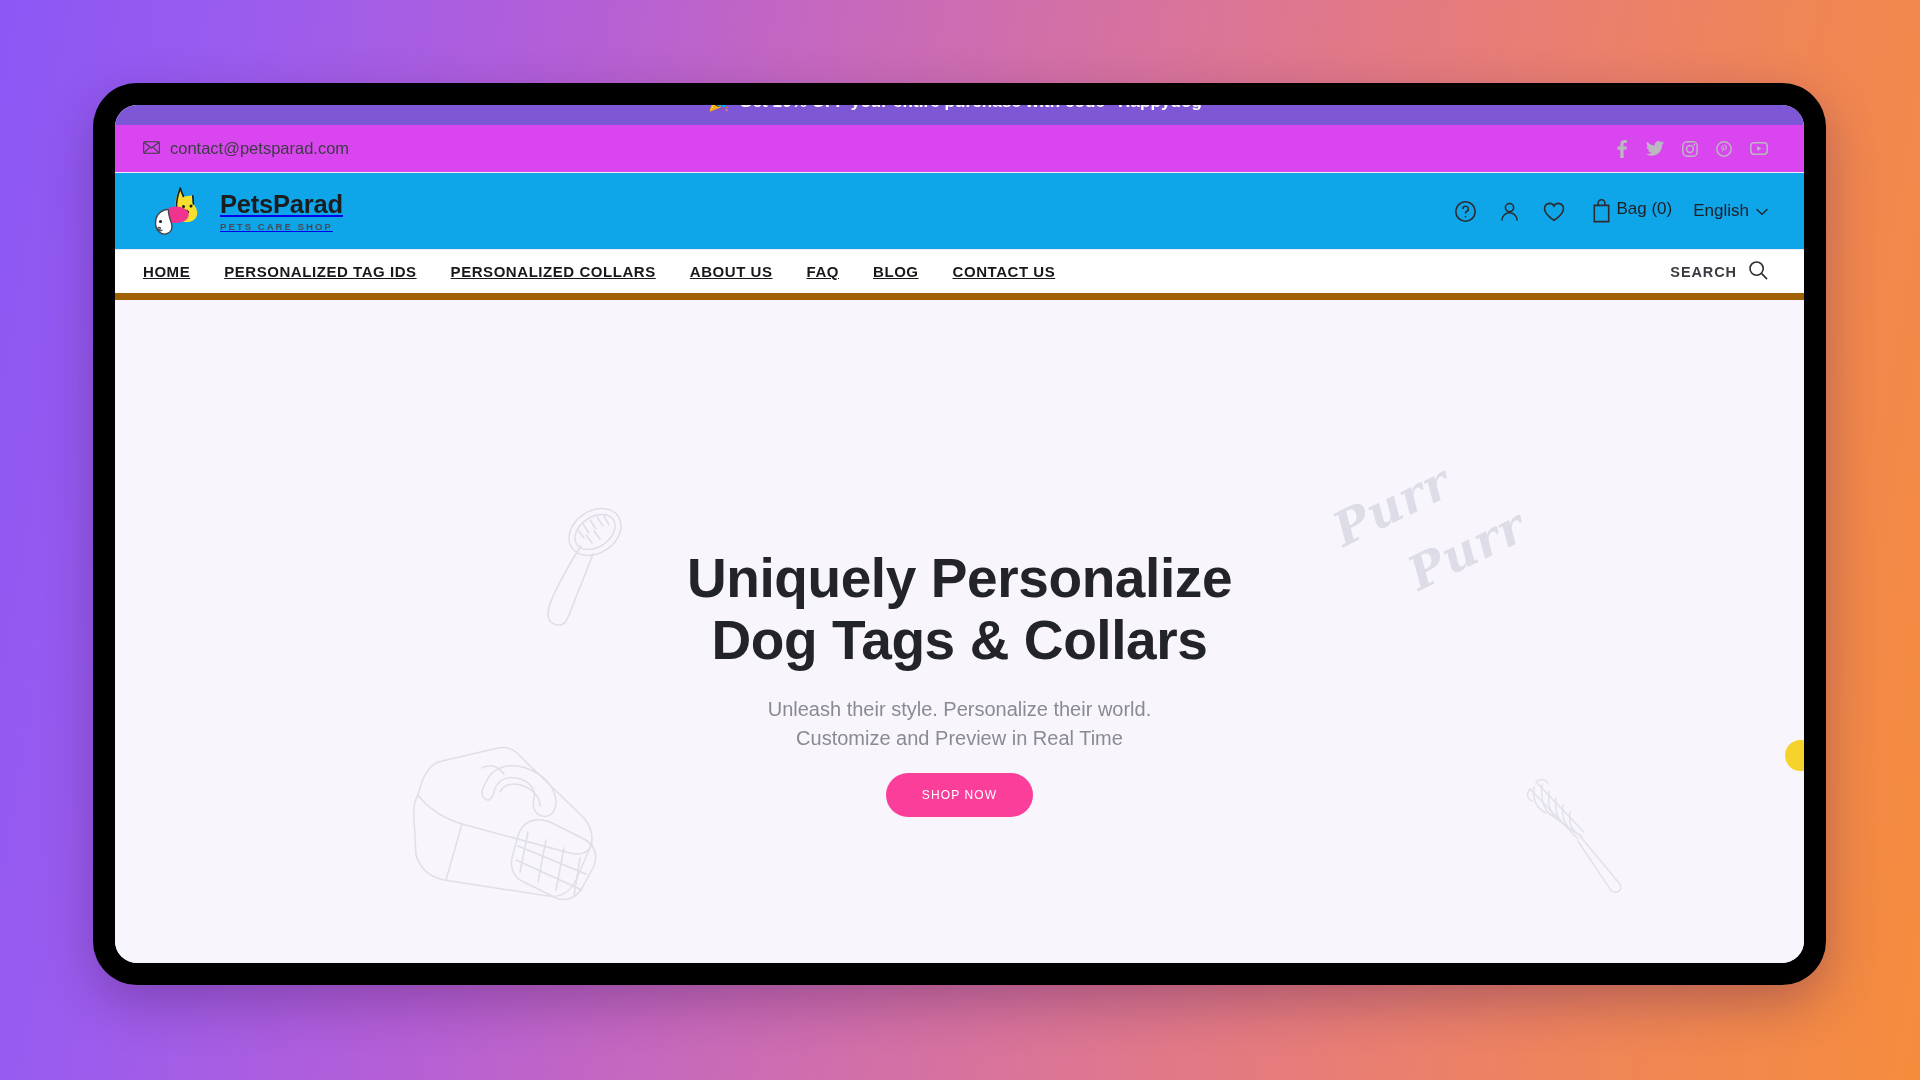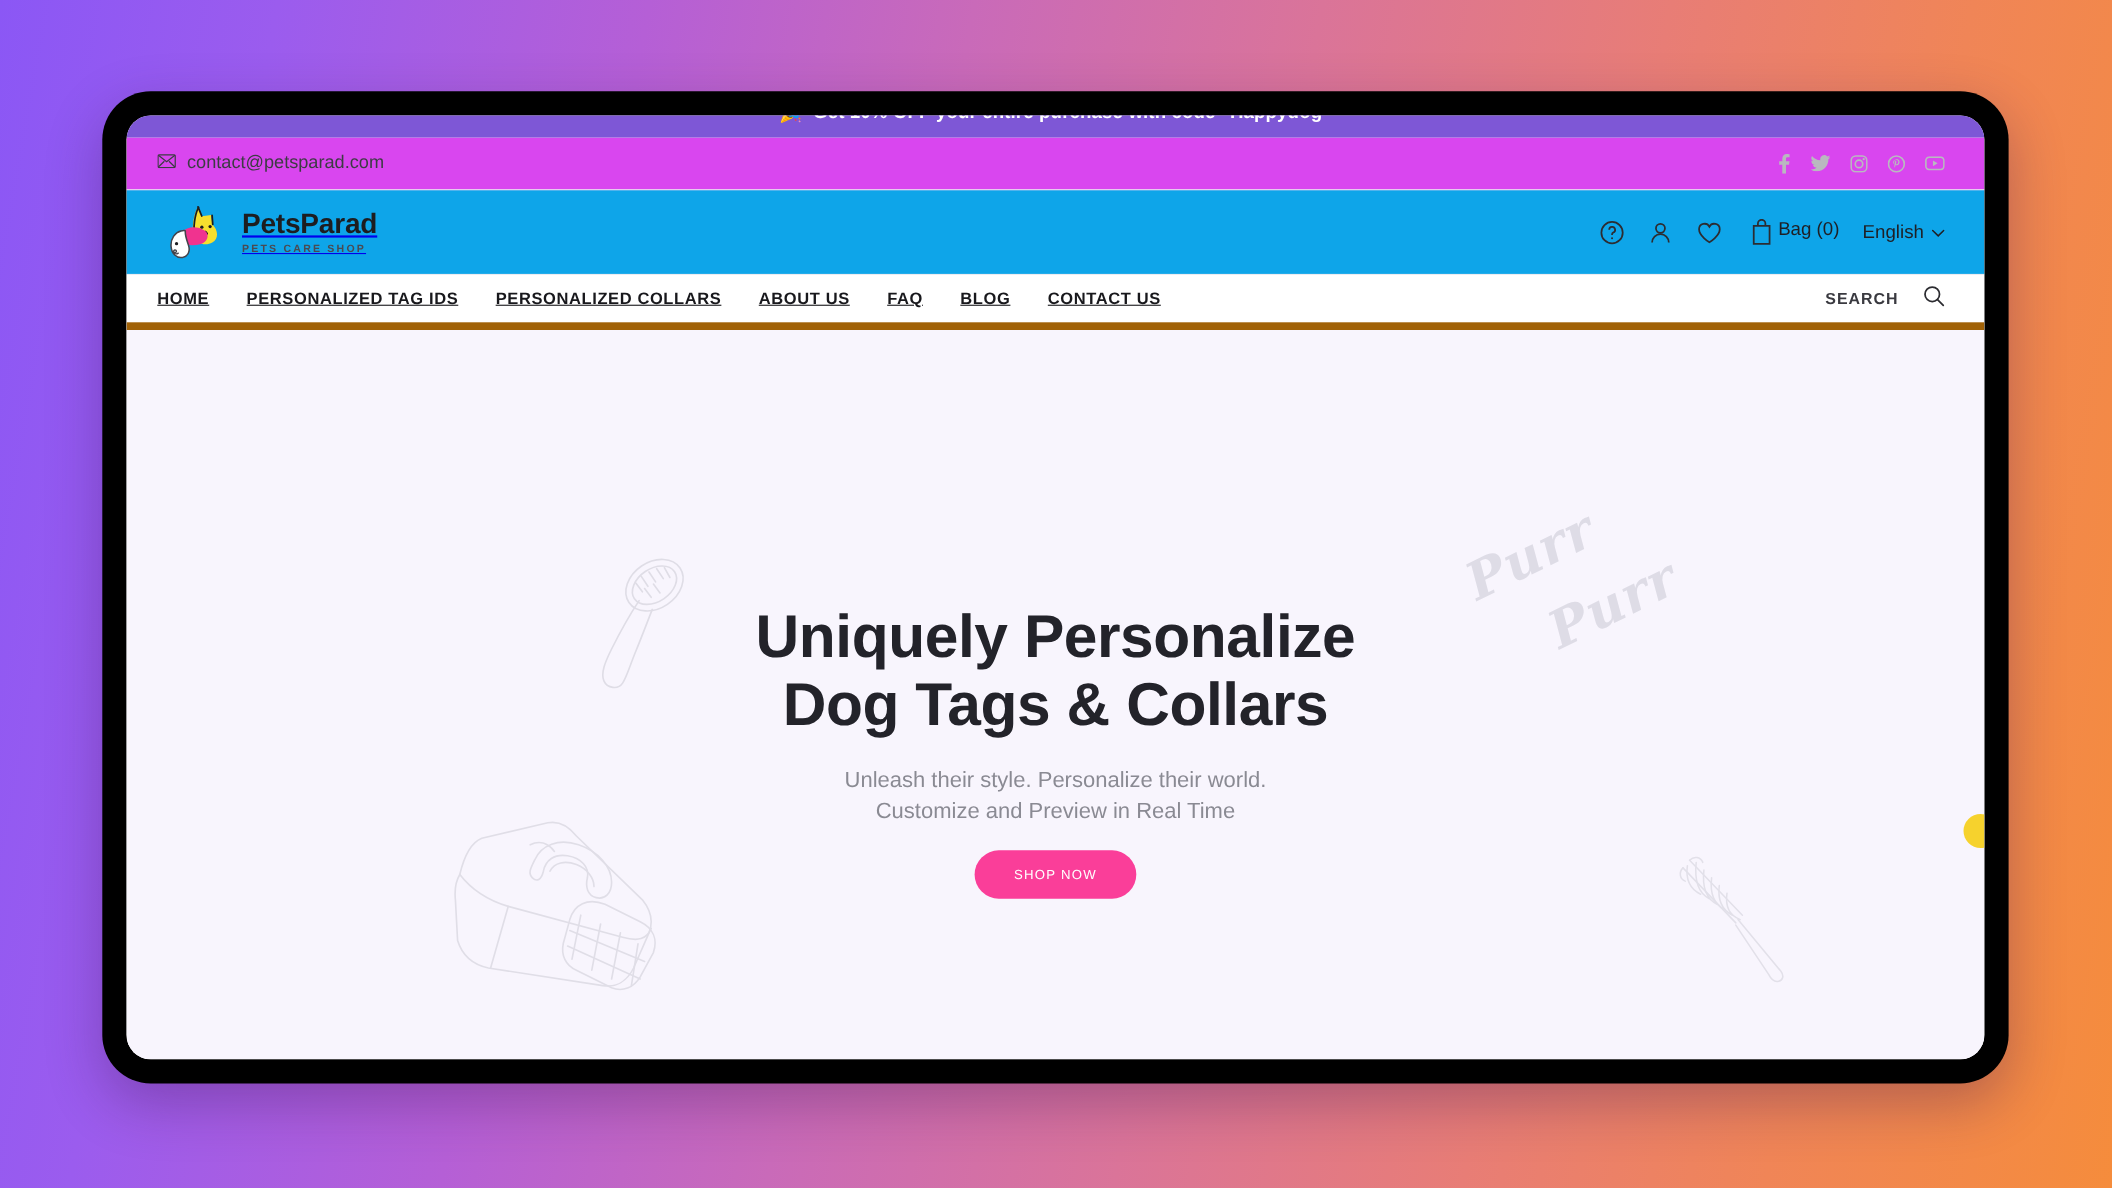--- a/index.html
+++ b/index.html
@@ -101,21 +101,21 @@
     border-bottom: 7px solid #a16207;
     display: flex; align-items: center;
     padding: 0 36px 0 28px;
     z-index: 5;
   }
   .nav-items { display: flex; align-items: center; gap: 34px; }
   .nav-item {
     font-size: 15px; font-weight: 700; color: #18181c;
     letter-spacing: .55px; white-space: nowrap; cursor: pointer;
   }
-  .search-group { margin-left: auto; display: flex; align-items: center; gap: 22px; cursor: pointer; }
+  .search-group { margin-left: auto; display: flex; align-items: center; gap: 11px; cursor: pointer; }
   .search-label { font-size: 14.5px; font-weight: 600; color: #3a3a40; letter-spacing: .9px; }
 
   
   .hero {
     position: absolute;
     left: 0; top: 195px;
     width: 100%; bottom: 0;
     background: #F8F5FD;
     overflow: hidden;
   }

